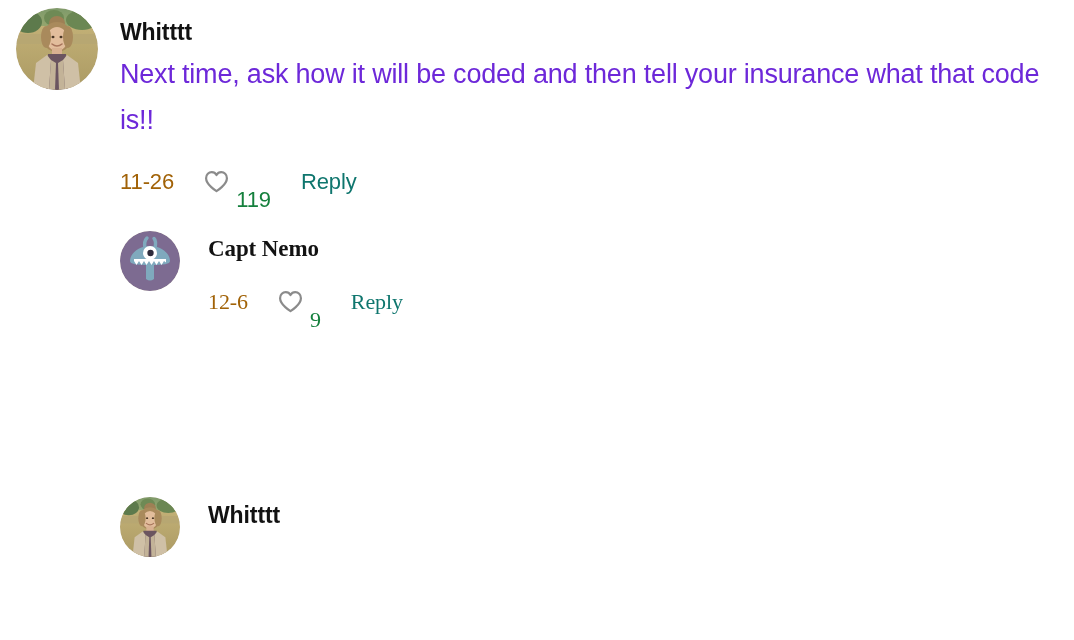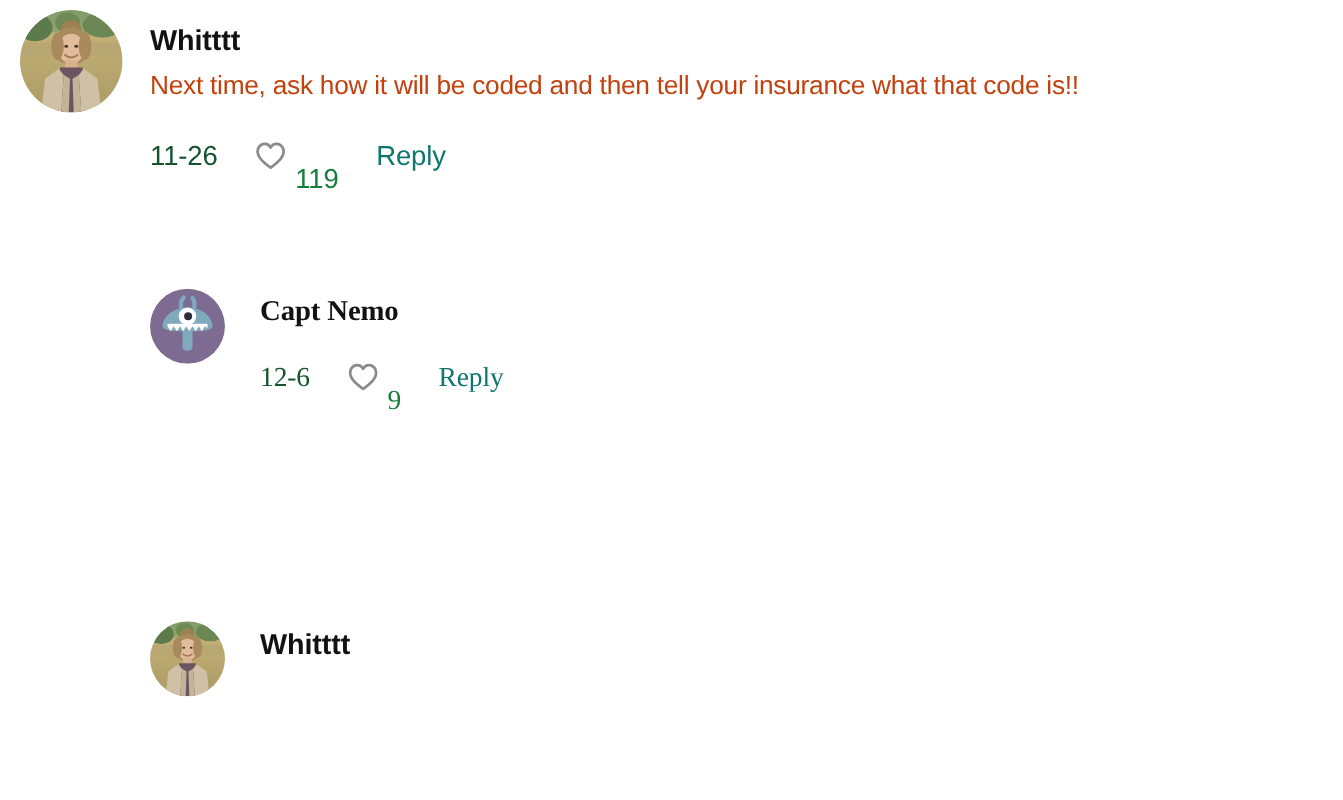--- a/index.html
+++ b/index.html
@@ -73,40 +73,40 @@
     font-weight: bold;
     color: #121212;
     line-height: 1.25;
     letter-spacing: -0.1px;
   }
   .comment-root .username { margin-bottom: 4px; }
   .comment-reply-1 .username,
   .comment-reply-2 .username { margin-bottom: 2px; }
 
   .comment-text {
-    font-size: 21px;
-    color: #c2410c;
+    font-size: 27px;
+    color: #6d28d9;
     line-height: 1.72;
     letter-spacing: -0.2px;
     white-space: pre-wrap;
   }
   .comment-root .comment-text { max-width: 935px; }
   .comment-reply-1 .comment-text { max-width: 845px; }
   .comment-reply-2 .comment-text { max-width: 845px; }
 
   
   .meta-row {
     display: flex;
     align-items: center;
     margin-top: 7px;
     font-size: 22px;
     color: #8b8b8b;
     letter-spacing: -0.1px;
   }
-  .meta-date { color: #14532d; }
+  .meta-date { color: #a16207; }
   .like-group {
     display: flex;
     align-items: center;
     margin-left: 30px;
   }
   .heart-icon {
     width: 25px;
     height: 25px;
     display: inline-block;
     margin-right: 7px;

